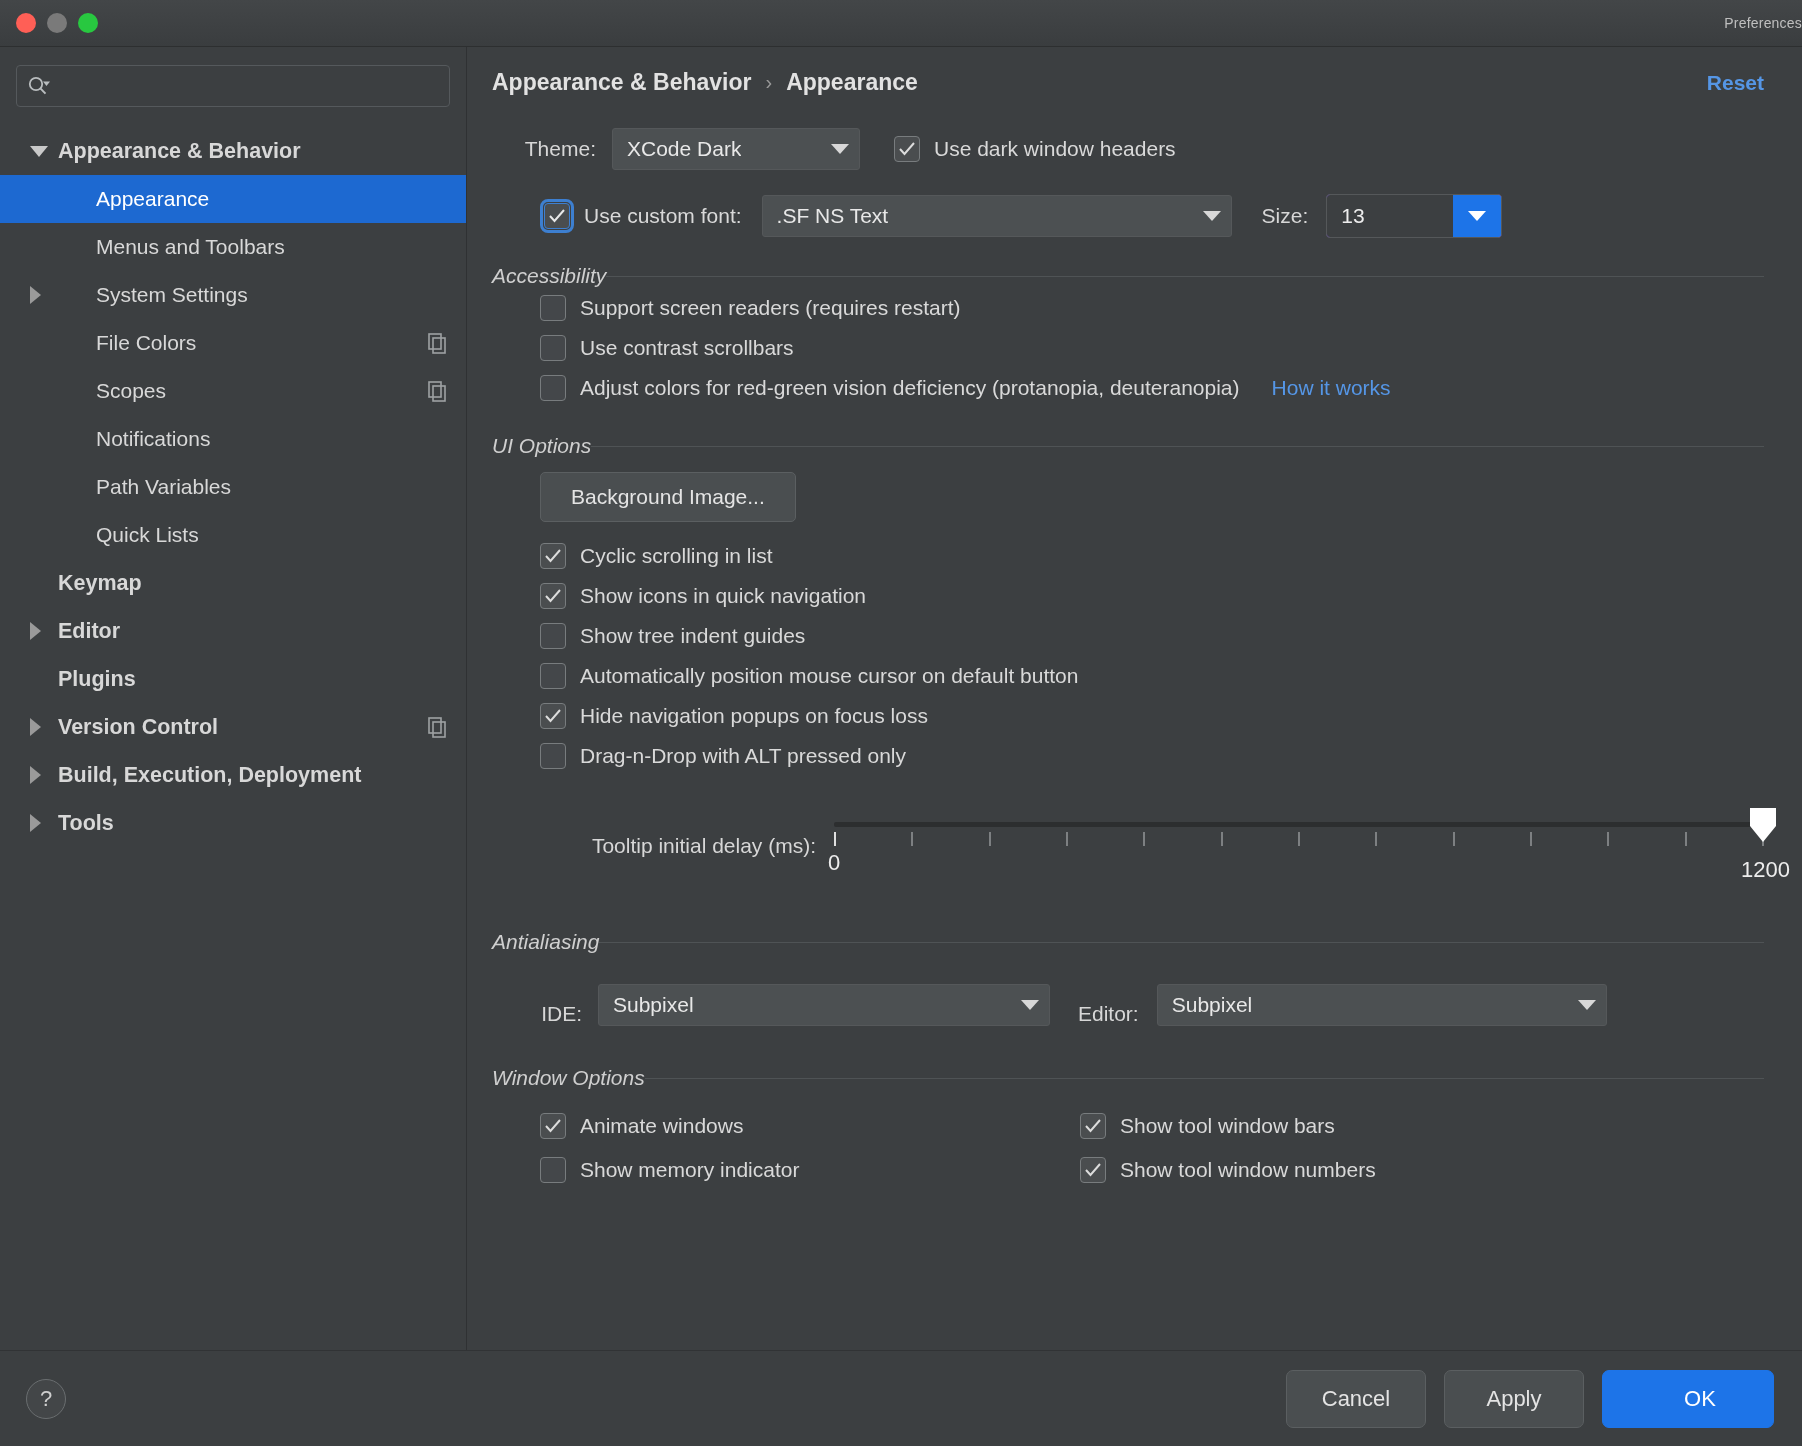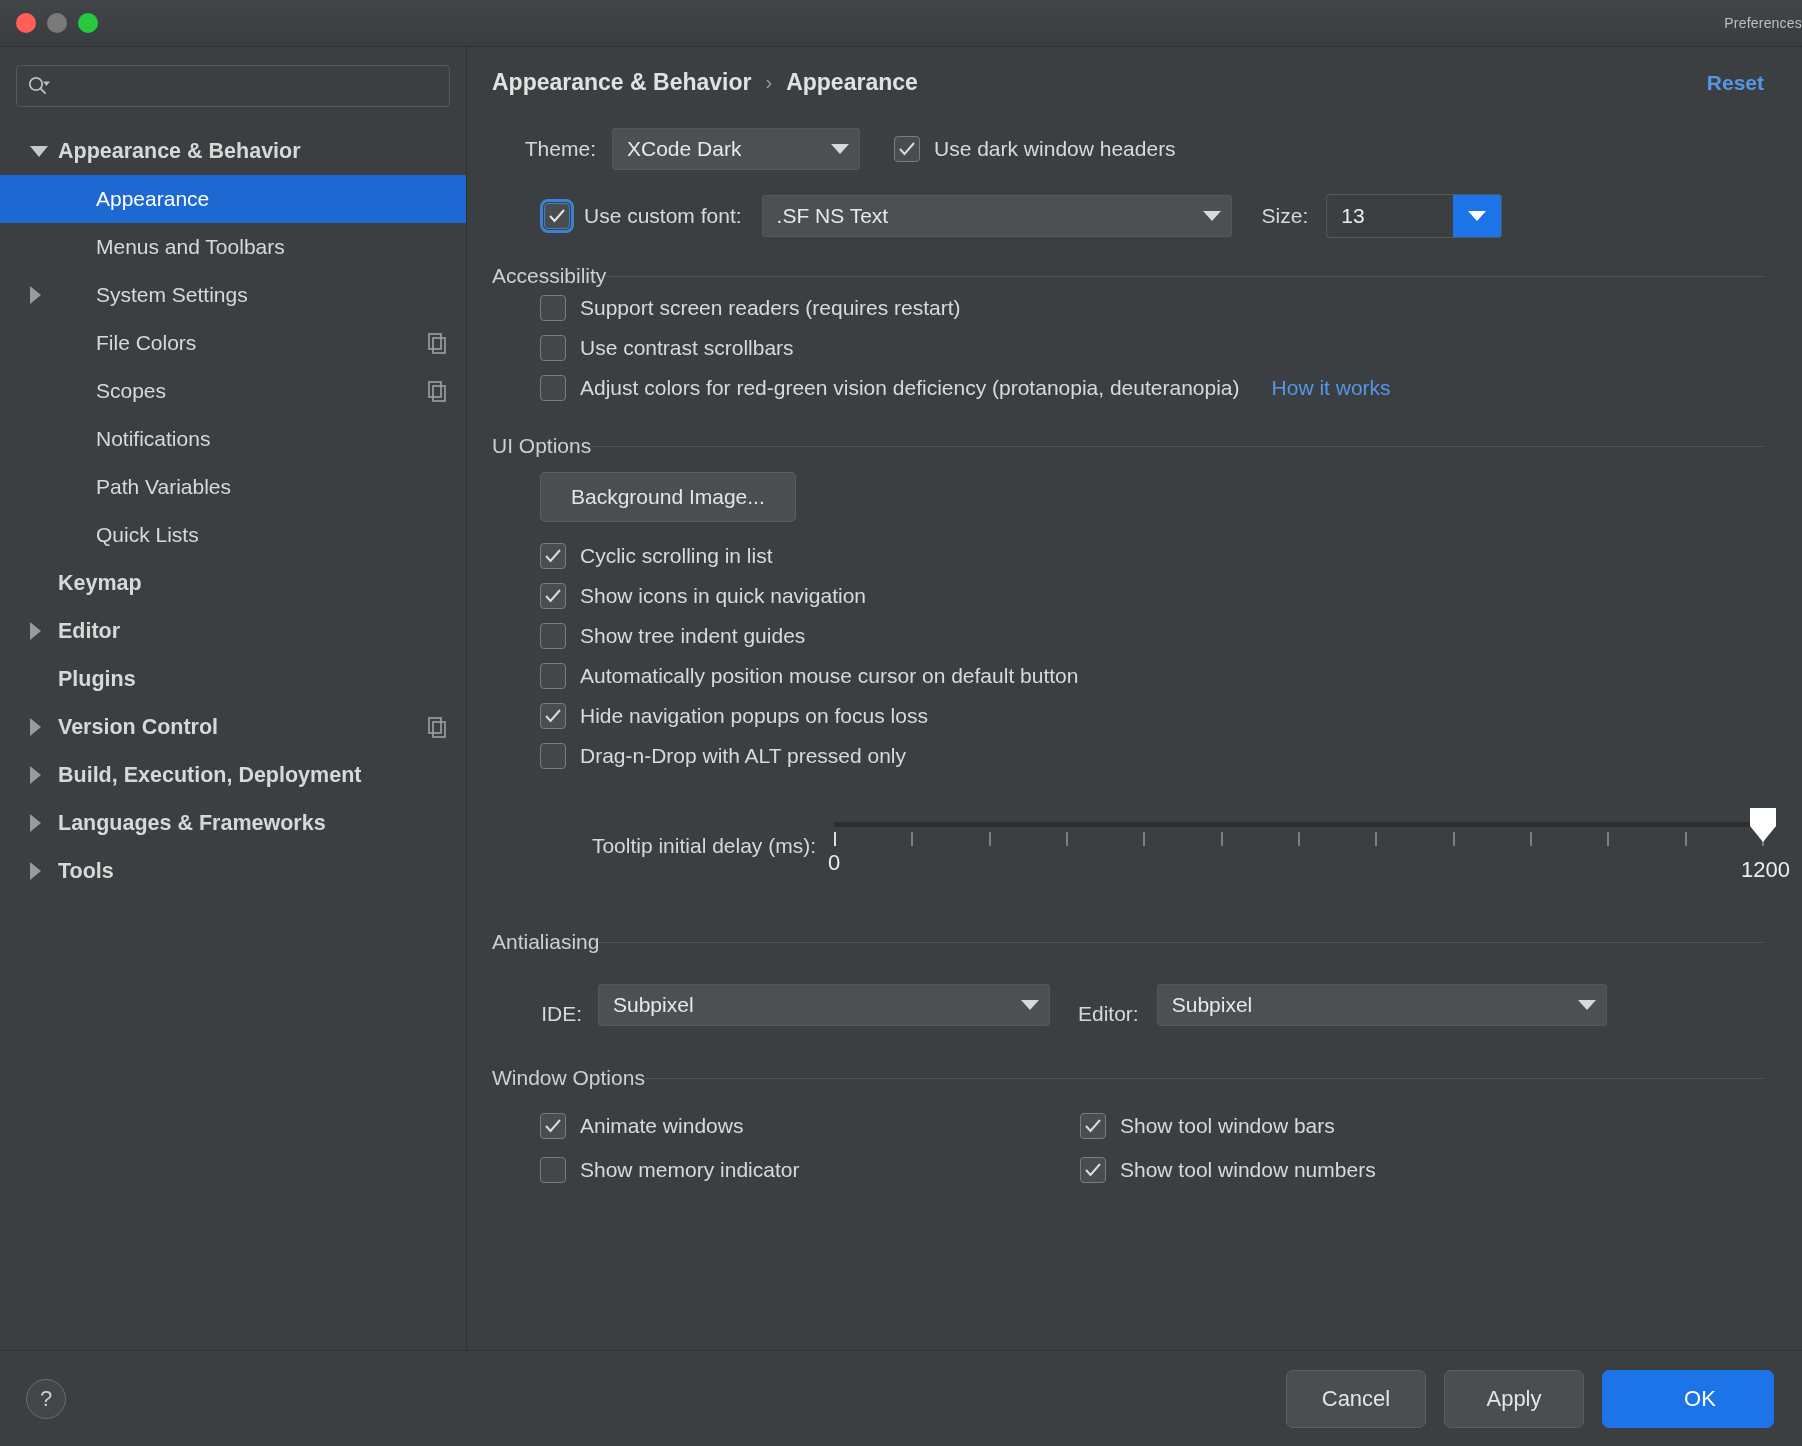--- a/index.html
+++ b/index.html
@@ -127,21 +127,21 @@
     display: flex; align-items: center; justify-content: center;
     cursor: pointer; position: relative;
   }
   .cb.off { background: #44474a; }
   .cb svg { display: block; }
   .cb.focused { outline: 3px solid #3d7fd0; outline-offset: 1px; border-color: #3d7fd0; }
   .cb-row { display: flex; align-items: center; gap: 14px; height: 40px; }
   .cb-label { color: #d9d9d9; font-size: 21px; white-space: nowrap; }
 
   
-  .section { display: flex; align-items: center; gap: 0; margin-top: 26px; }
+  .section { display: flex; align-items: center; gap: 0; margin-top: 26px; font-style: italic; }
   .section-title { color: #cfcfcf; font-size: 21px; white-space: nowrap; }
   .section-rule { flex: 1; height: 1px; background: #4f5355; }
 
   .indent-block { padding-left: 48px; }
 
   .btn {
     background: #4a4e50; border: 1px solid #5b5f61; border-radius: 5px;
     color: #e4e4e4; font-size: 21px; padding: 12px 30px; cursor: pointer;
     font-family: "Liberation Sans", sans-serif;
   }
@@ -317,26 +317,20 @@
           <div class="tree-row top">
             <span class="arrow-slot">
               <span class="tri-right"></span>
             </span>
             <span class="tree-label">Build, Execution, Deployment</span>
           </div>
           <div class="tree-row top">
             <span class="arrow-slot">
               <span class="tri-right"></span>
             </span>
-            <span class="tree-label">Languages &amp; Frameworks</span>
-          </div>
-          <div class="tree-row top">
-            <span class="arrow-slot">
-              <span class="tri-right"></span>
-            </span>
             <span class="tree-label">Tools</span>
           </div>
         </div>
     </div>
 
     <div class="main">
       <div class="watermark"></div>
 
       <div class="crumb-row">
         <div class="crumb">

